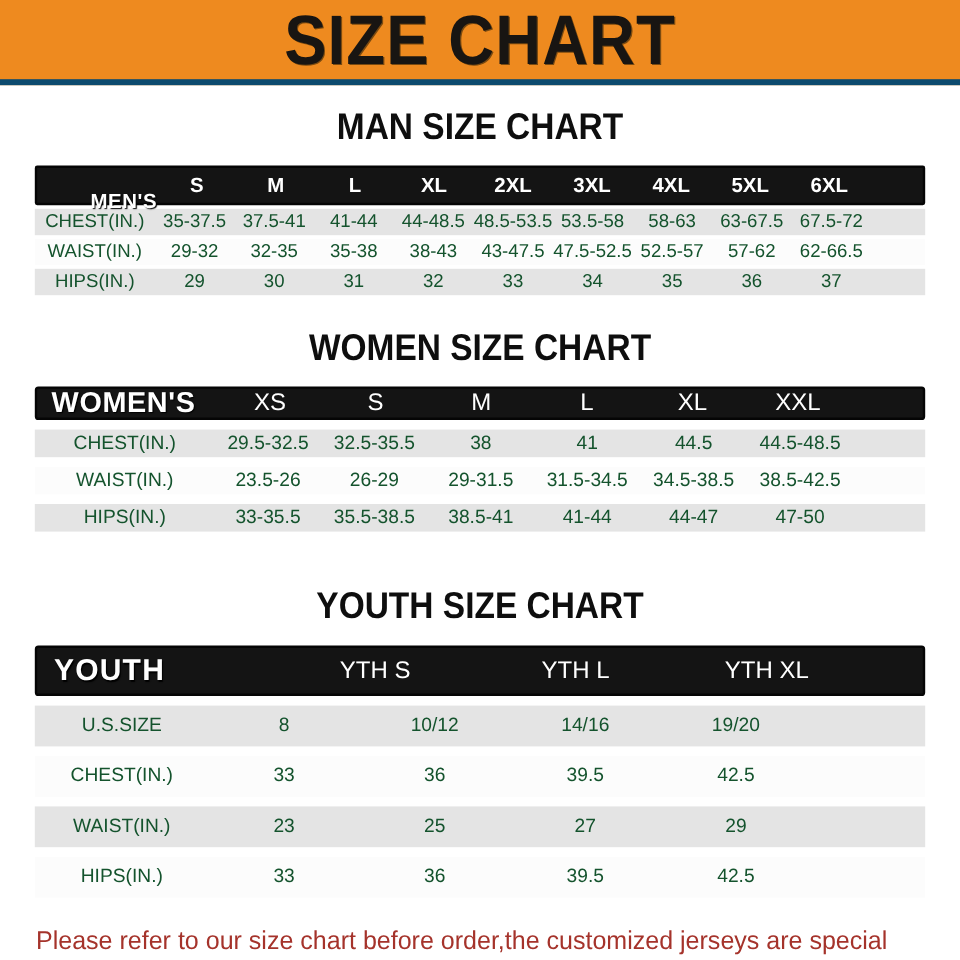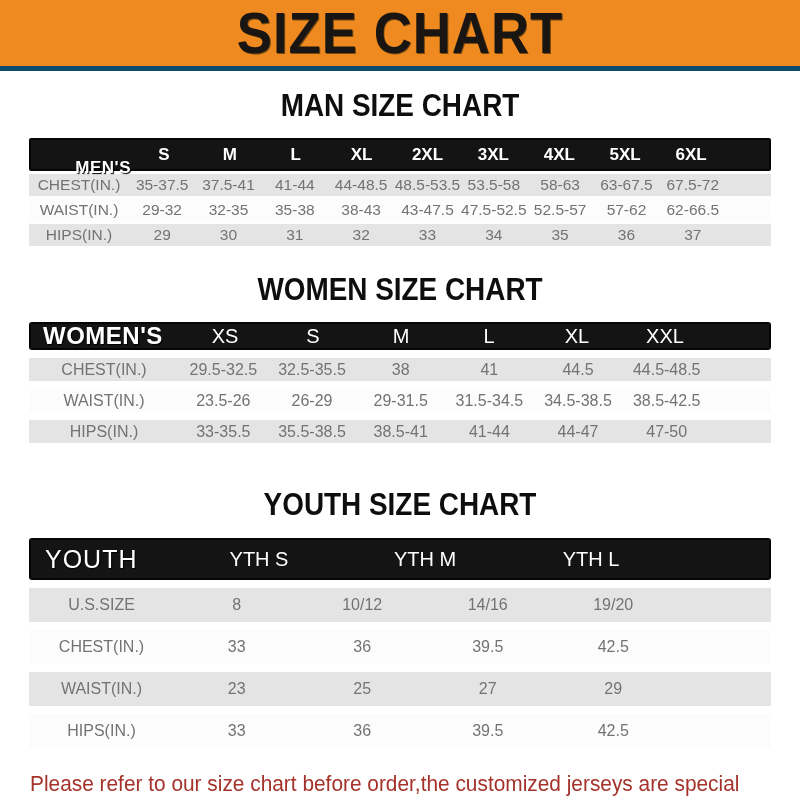--- a/index.html
+++ b/index.html
@@ -61,21 +61,21 @@
     box-sizing: border-box;
     border: 2px solid #050505;
     border-radius: 3px;
   }
   .trow {
     display: flex;
     align-items: center;
     box-sizing: border-box;
     height: 22px;
     font-size: 16px;
-    color: #737373;
+    color: #14532d;
   }
   .trow.gray  { background: #e4e4e4; }
   .trow.white { background: #fcfcfc; }
   .label-col {
     text-align: center;
     box-sizing: border-box;
     flex: none;
   }
   .data-col {
     flex: 1;
@@ -115,25 +115,25 @@
   .table-women .thead, .table-women .trow { padding-right: 60px; }
   .table-women .trow { margin-top: 8px; height: 23px; }
 
   
   .table-youth { margin-top: 15px; }
   .table-youth .thead { height: 42px; }
   .table-youth .thead .label-col {
     text-align: left;
     padding-left: 14px;
     font-size: 25px;
-    font-weight: 400;
+    font-weight: 700;
     letter-spacing: 1px;
     text-shadow: 1px 1px 1px #000;
   }
-  .table-youth .thead .data-col { font-size: 20px; font-weight: 500; }
+  .table-youth .thead .data-col { font-size: 20px; font-weight: 500; text-align: right; }
   .table-youth .label-col { width: 145px; }
   .table-youth .thead, .table-youth .trow { padding-right: 95px; }
   .table-youth .trow { margin-top: 8px; height: 34px; }
 
   
   .disclaimer {
     margin: 21px 20px 0 30px;
     color: #a5332b;
     font-size: 21.5px;
     line-height: 30px;
@@ -244,22 +244,22 @@
       <div class="data-col">47-50</div>
     </div>
   </div>
 
   <h2 class="section-heading heading-youth">YOUTH SIZE CHART</h2>
 
   <div class="size-table table-youth">
     <div class="thead">
       <div class="label-col">YOUTH</div>
       <div class="data-col">YTH S</div>
-      <div class="data-col">YTH M</div>
       <div class="data-col">YTH L</div>
+      <div class="data-col">YTH XL</div>
     </div>
     <div class="trow gray">
       <div class="label-col">U.S.SIZE</div>
       <div class="data-col">8</div>
       <div class="data-col">10/12</div>
       <div class="data-col">14/16</div>
       <div class="data-col">19/20</div>
     </div>
     <div class="trow white">
       <div class="label-col">CHEST(IN.)</div>

